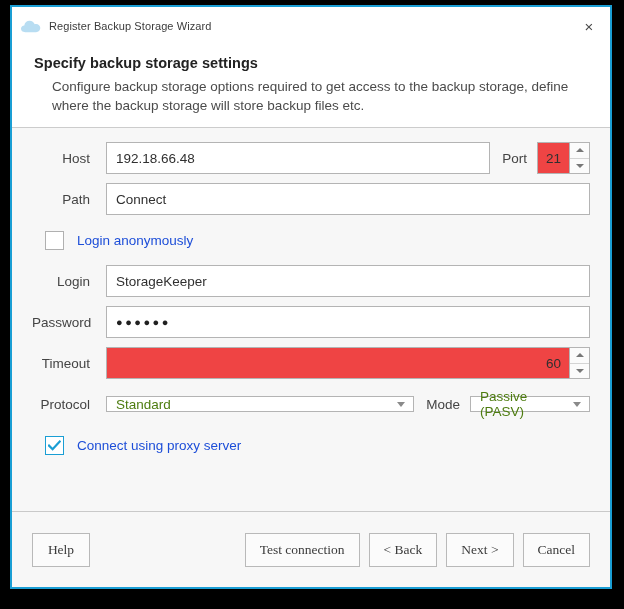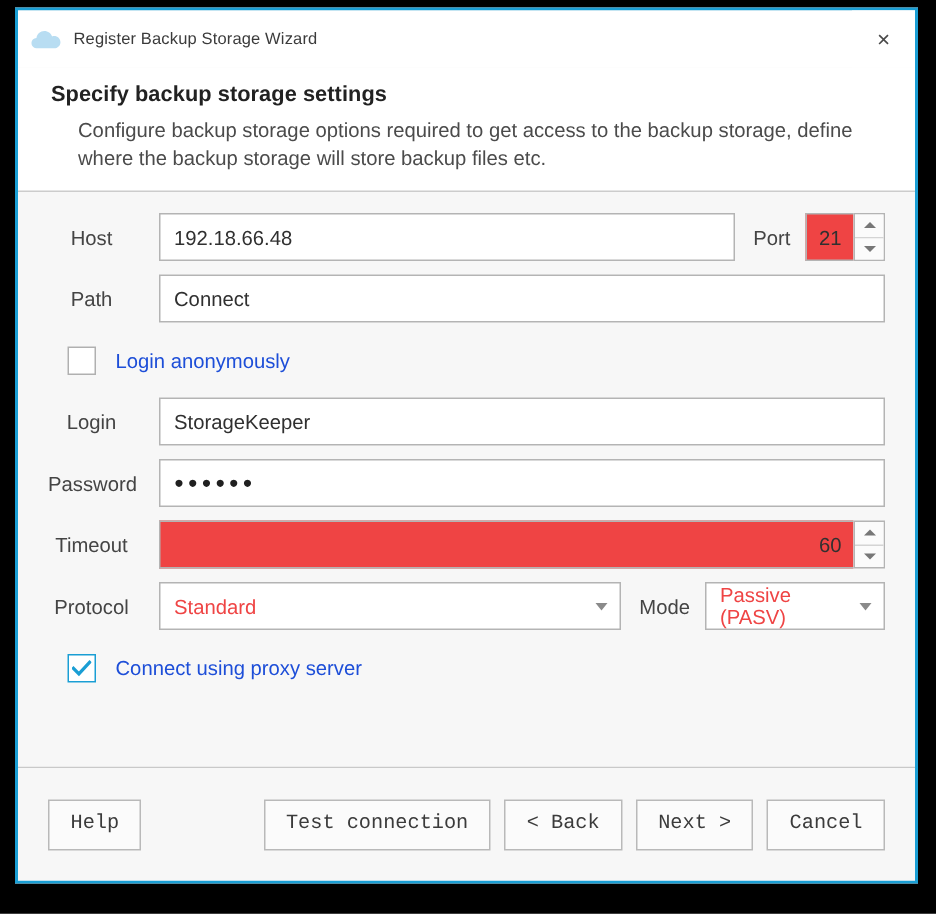--- a/index.html
+++ b/index.html
@@ -100,21 +100,21 @@
 
   .form-row {
     display: flex;
     align-items: center;
     margin-bottom: 9px;
     height: 32px;
   }
   .row-label {
     width: 74px;
     min-width: 74px;
-    text-align: center;
+    text-align: right;
     padding-right: 16px;
     font-size: 13.5px;
     color: #444444;
     box-sizing: border-box;
     white-space: nowrap;
   }
 
   .text-input {
     flex: 1 1 auto;
     height: 32px;
@@ -214,30 +214,30 @@
   }
   .check-label {
     font-size: 13.5px;
     color: #1d4ed8;
     margin-left: 13px;
     white-space: nowrap;
   }
 
   
   .select {
-    height: 32px;
+    height: 16px;
     background: #ffffff;
     border: 1px solid #b4b4b4;
     box-sizing: border-box;
     display: flex;
     align-items: center;
     justify-content: space-between;
     padding: 0 8px 0 9px;
     font-size: 13.5px;
-    color: #ef4444;
+    color: #4d7c0f;
     cursor: pointer;
   }
   .select .caret {
     width: 0; height: 0;
     border-left: 4.5px solid transparent;
     border-right: 4.5px solid transparent;
     border-top: 5px solid #8a8a8a;
     margin-left: 10px;
     flex: 0 0 auto;
   }
@@ -261,21 +261,21 @@
     background: #fbfbfb;
     border: 1px solid #b9b9b9;
     box-sizing: border-box;
     font-size: 13.5px;
     color: #3b3b3b;
     display: flex;
     align-items: center;
     justify-content: center;
     padding: 0 14px;
     cursor: pointer;
-    font-family: Liberation Mono, monospace;
+    font-family: Liberation Serif, serif;
     white-space: nowrap;
   }
   .footer-spacer { flex: 1 1 auto; }
   .btn + .btn { margin-left: 9px; }
   .btn-help { min-width: 58px; }
 </style>
 </head>
 <body>
 
 <div class="window-frame">

